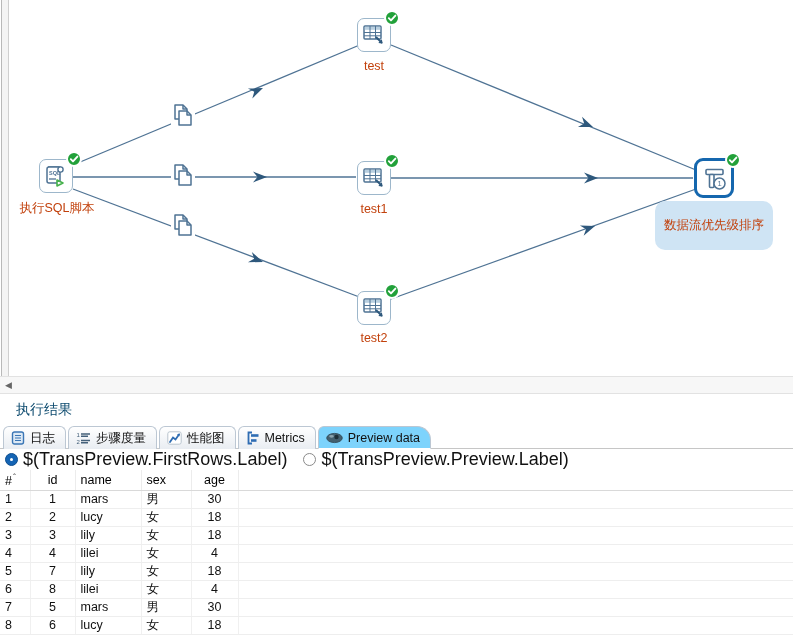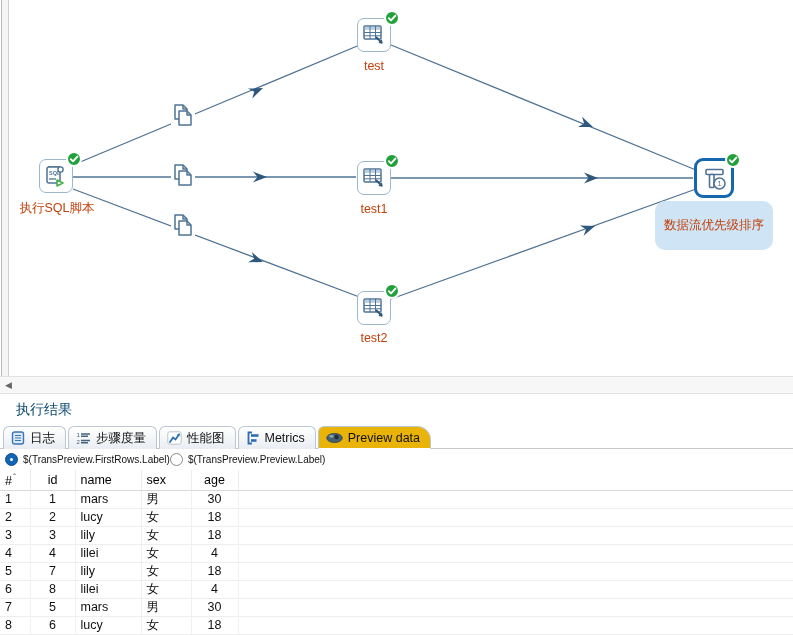--- a/index.html
+++ b/index.html
@@ -30,25 +30,25 @@
 
   
   .results { position:absolute; left:0; top:395px; width:793px; height:240px; background:#fff; }
   .results-title { font-size:14px; font-weight:normal; padding:6px 0 5px 16px; color:#0c4a6e; }
   .tabbar { display:flex; align-items:flex-end; gap:2px; padding-left:3px; height:25px;
     border-bottom:1px solid #c6c6c6; }
   .tab { display:inline-flex; align-items:center; gap:5px; height:23px; padding:0 10px 0 7px;
     font-size:12.5px; border:1px solid #bcc7d3; border-bottom:none;
     border-radius:6px 6px 0 0; background:linear-gradient(#ffffff,#e9edf2);
     margin-bottom:-1px; white-space:nowrap; }
-  .tab.active { background:#eab308; border-bottom:1px solid #fff; border-radius:6px 14px 0 0;margin-top:47px; }
+  .tab.active { background:#7dd3fc; border-bottom:1px solid #fff; border-radius:6px 14px 0 0;margin-top:47px; }
   .tab svg { flex:0 0 auto; }
 
-  .radio-row { display:flex; align-items:center; height:21px; padding-left:5px;
-    font-size:10px;text-align:center; }
+  .radio-row { display:flex; align-items:center; gap:16px; height:21px; padding-left:5px;
+    font-size:18px;text-align:center; }
   .radio-opt { display:inline-flex; align-items:center; }
   .radio { width:13px; height:13px; border-radius:50%; border:1px solid #8a8a8a;
     background:#fff; margin-right:5px; position:relative; }
   .radio.selected { border:1px solid #0f4f8f; background:#1464b4; }
   .radio.selected::after { content:""; position:absolute; left:4px; top:4px; width:3px;
     height:3px; border-radius:50%; background:#fff; }
 
   table.preview { border-collapse:collapse; table-layout:fixed; width:793px; font-size:12.5px; }
   .preview th { font-weight:normal; height:20px; padding:1px 5px;
     border-right:1px solid #ececec; border-bottom:1px solid #d9d9d9; color:#000;

